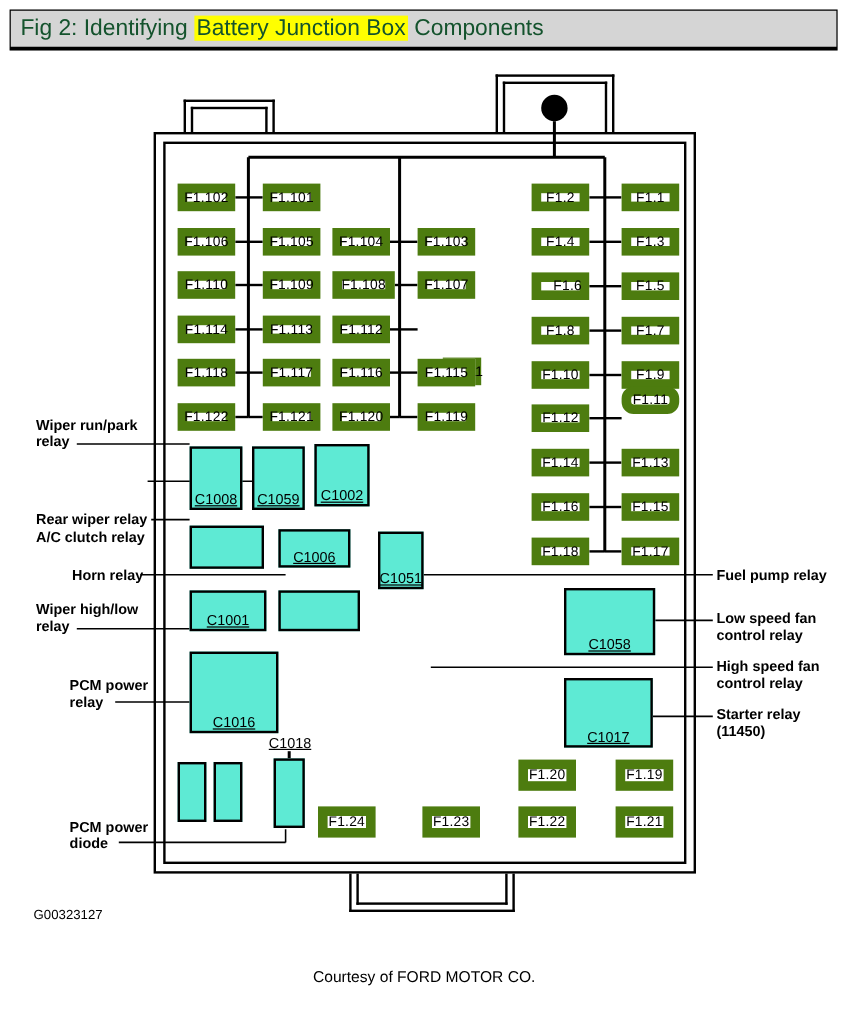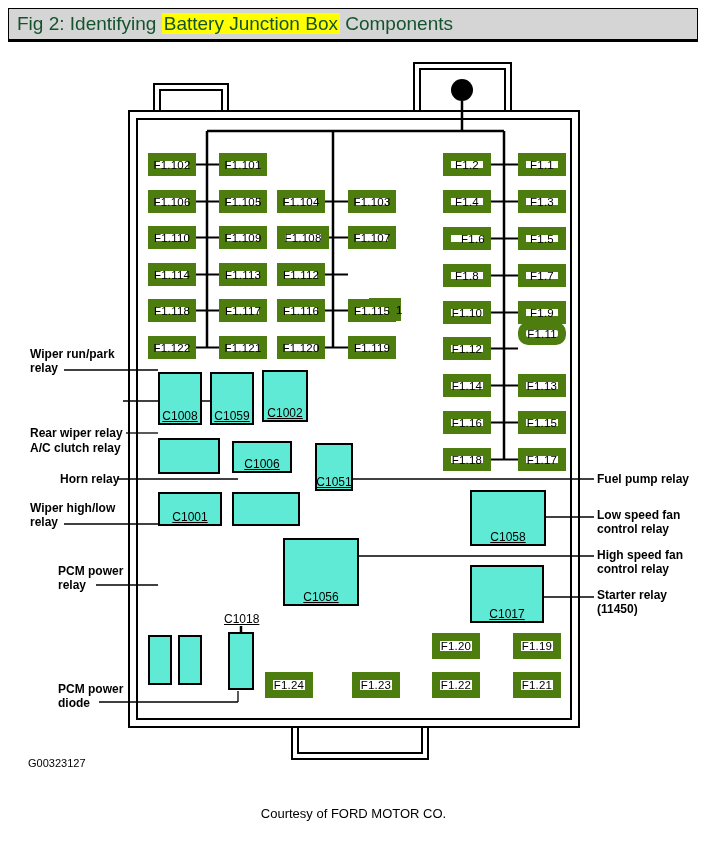--- a/index.html
+++ b/index.html
@@ -175,22 +175,22 @@
         <div class="conn" style="left: 232px; top: 441px; width: 60px; height: 32px;">
           <span>C1006</span>
         </div>
         <div class="conn" style="left: 315px; top: 443px; width: 38px; height: 48px;">
           <span>C1051</span>
         </div>
         <div class="conn" style="left: 158px; top: 492px; width: 64px; height: 34px;">
           <span>C1001</span>
         </div>
         <div class="conn" style="left: 232px; top: 492px; width: 68px; height: 34px;"></div>
-        <div class="conn" style="left: 283px; top: 538px; width: 76px; height: 68px;">
-          <span>C1056</span>
+        <div class="conn" style="left: 158px; top: 543px; width: 74px; height: 68px;">
+          <span>C1016</span>
         </div>
         <div class="conn" style="left: 470px; top: 490px; width: 76px; height: 56px;">
           <span>C1058</span>
         </div>
         <div class="conn" style="left: 470px; top: 565px; width: 74px; height: 58px;">
           <span>C1017</span>
         </div>
         <div class="conn" style="left: 148px; top: 635px; width: 24px; height: 50px;"></div>
         <div class="conn" style="left: 178px; top: 635px; width: 24px; height: 50px;"></div>
         <div class="conn" style="left: 228px; top: 632px; width: 26px; height: 58px;"></div>

